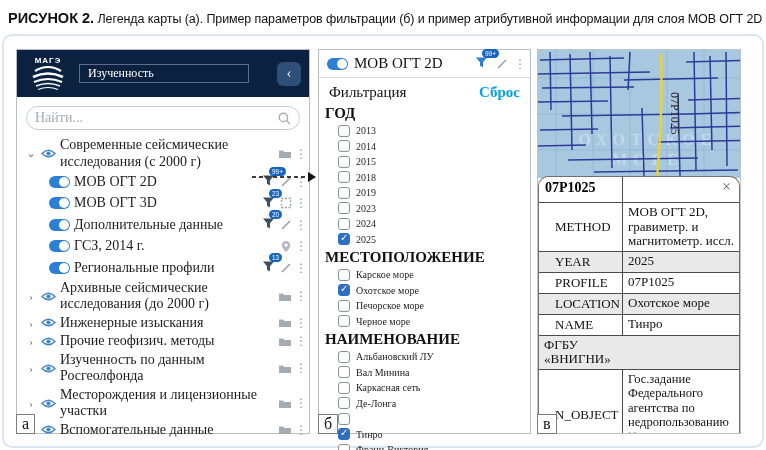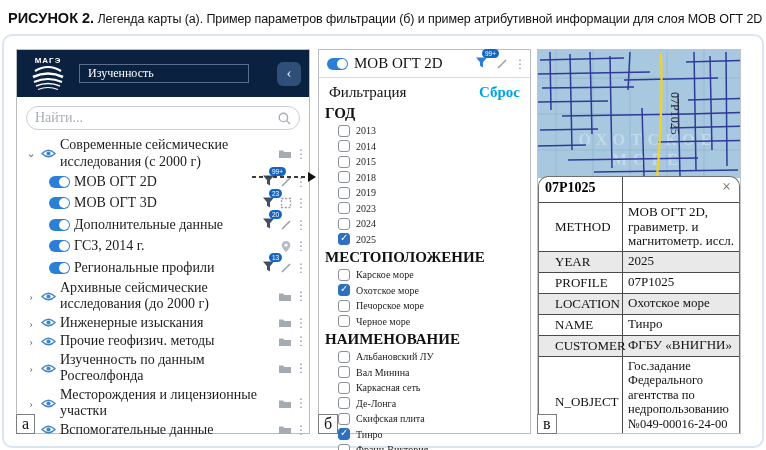--- a/index.html
+++ b/index.html
@@ -412,21 +412,20 @@
       <label class="cb">
           <span class="box"></span>
           <span class="cb-label">Каркасная сеть</span>
         </label>
       <label class="cb">
           <span class="box"></span>
           <span class="cb-label">Де-Лонга</span>
         </label>
       <label class="cb">
           <span class="box"></span>
-          <span class="cb-label">Скифская плита</span>
         </label>
       <label class="cb">
           <span class="box checked"></span>
           <span class="cb-label">Тинро</span>
         </label>
       <label class="cb">
           <span class="box"></span>
           <span class="cb-label">Франц-Виктория</span>
         </label>
 
@@ -507,21 +506,20 @@
       </div>
       <div class="attr-row alt">
         <div class="attr-key">LOCATION</div>
         <div class="attr-val">Охотское море</div>
       </div>
       <div class="attr-row">
         <div class="attr-key">NAME</div>
         <div class="attr-val">Тинро</div>
       </div>
       <div class="attr-row alt">
-        <div class="attr-key">CUSTOMER</div>
         <div class="attr-val">ФГБУ «ВНИГНИ»</div>
       </div>
       <div class="attr-row">
         <div class="attr-key">N_OBJECT</div>
         <div class="attr-val" style="font-size:12.5px;">Гос.задание Федерального агентства по недропользованию №049-00016-24-00 от 29.12.2023</div>
       </div>
     </div>
     <div class="corner">в</div>
   </div>
 

